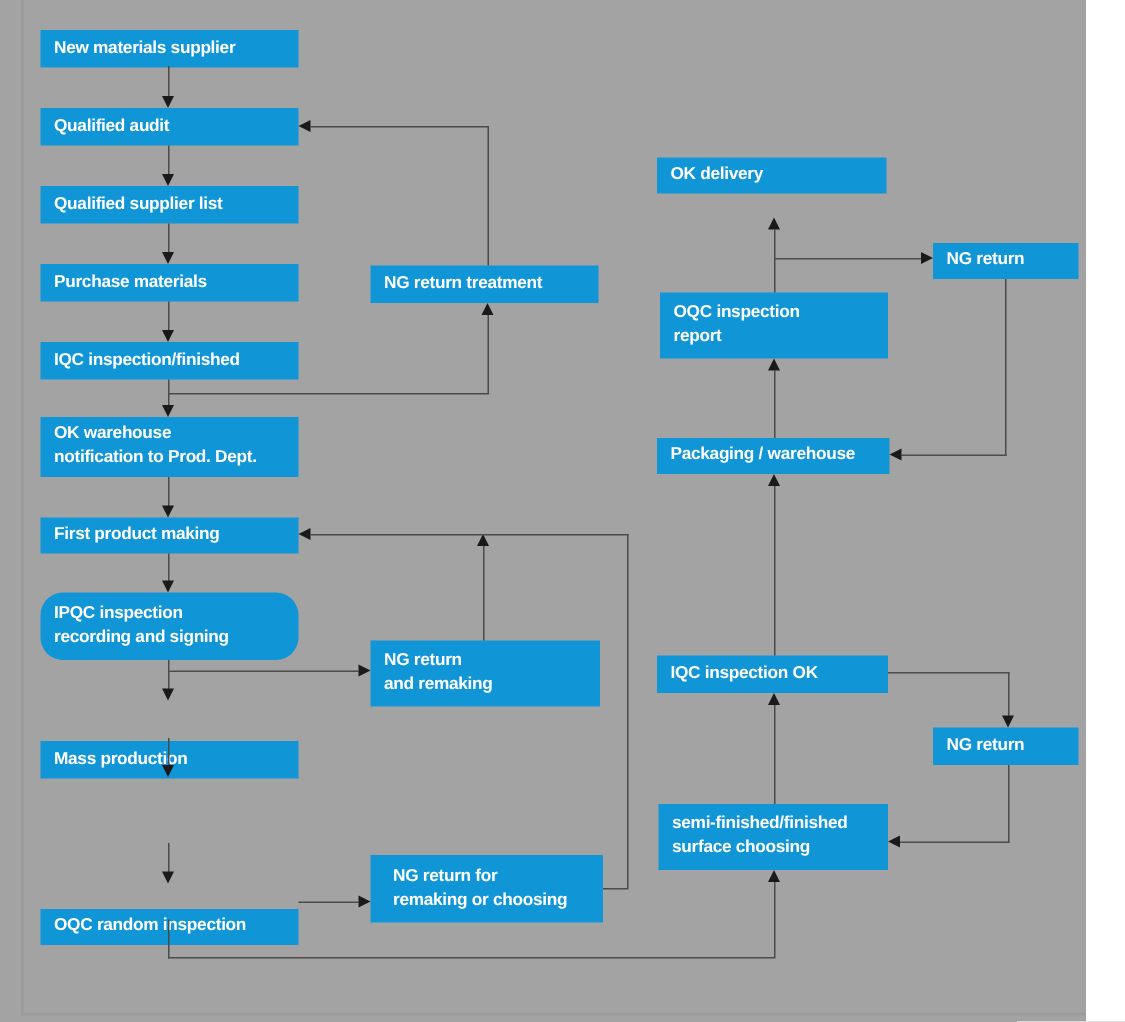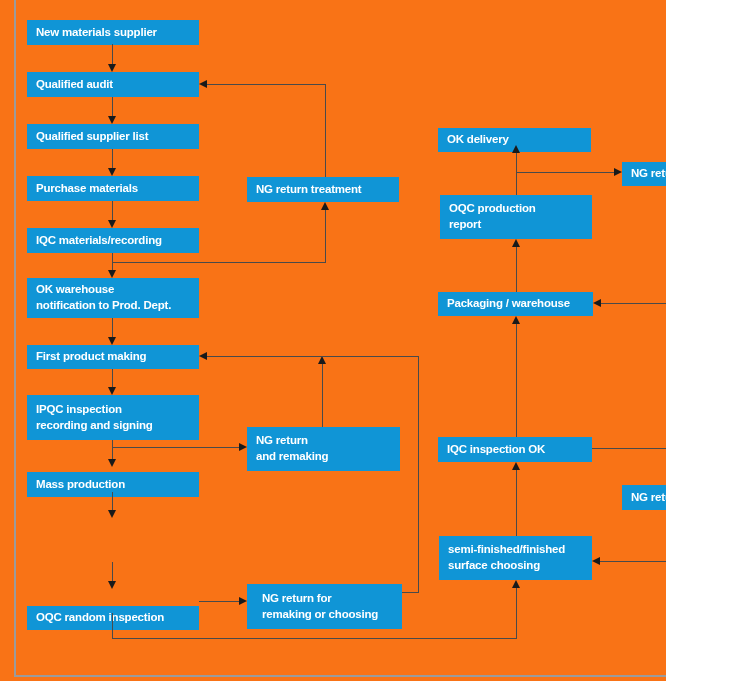--- a/index.html
+++ b/index.html
@@ -4,21 +4,21 @@
 <style>
   :root{
     --node-fill:#1095d6;
     --node-text:#ffffff;
     --line:#4a4a4a;
     --arrow:#1a1a1a;
     --frame:#9b9b9b;
   }
   html,body{margin:0;padding:0;background:#ffffff;}
   #canvas{
-    position:relative;width:666px;height:681px;background:#f97316;
+    position:relative;width:724px;height:681px;background:#a3a3a3;
     font-family:"Liberation Sans","DejaVu Sans",sans-serif;overflow:hidden;
   }
   .node{
     position:absolute;box-sizing:border-box;
     background:var(--node-fill);color:var(--node-text);
     font-weight:bold;font-size:11.5px;line-height:1.38;letter-spacing:-0.2px;
     display:flex;align-items:center;padding-left:9px;
     white-space:pre;
   }
   .v{position:absolute;width:1px;background:var(--line);}
@@ -37,37 +37,37 @@
 <div id="canvas">
 
   <div class="frame" style="left:14px;top:0;width:2px;height:677px;"></div>
   <div class="frame" style="left:747px;top:0;width:2px;height:677px;"></div>
   <div class="frame" style="left:14px;top:675px;width:735px;height:2px;"></div>
 
   <div class="node" style="left:27px;top:20px;width:172px;height:25px;">New materials supplier</div>
   <div class="node" style="left:27px;top:72px;width:172px;height:25px;">Qualified audit</div>
   <div class="node" style="left:27px;top:124px;width:172px;height:25px;">Qualified supplier list</div>
   <div class="node" style="left:27px;top:176px;width:172px;height:25px;">Purchase materials</div>
-  <div class="node" style="left:27px;top:228px;width:172px;height:25px;">IQC materials/recording</div>
+  <div class="node" style="left:27px;top:228px;width:172px;height:25px;">IQC inspection/finished</div>
   <div class="node" style="left:27px;top:278px;width:172px;height:40px;">OK warehouse
 notification to Prod. Dept.</div>
   <div class="node" style="left:27px;top:345px;width:172px;height:24px;">First product making</div>
-  <div class="node" style="left:27px;top:395px;width:172px;height:45px;">IPQC inspection
+  <div class="node" style="left:27px;top:395px;width:172px;height:45px;border-radius:15px;">IPQC inspection
 recording and signing</div>
-  <div class="node" style="left:27px;top:472px;width:172px;height:25px;">Mass production</div>
+  <div class="node" style="left:27px;top:494px;width:172px;height:25px;">Mass production</div>
   <div class="node" style="left:27px;top:606px;width:172px;height:24px;">OQC random inspection</div>
 
   <div class="node" style="left:247px;top:177px;width:152px;height:25px;">NG return treatment</div>
   <div class="node" style="left:247px;top:427px;width:153px;height:44px;">NG return
 and remaking</div>
-  <div class="node" style="left:247px;top:584px;width:155px;height:45px;padding-left:15px;">NG return for
+  <div class="node" style="left:247px;top:570px;width:155px;height:45px;padding-left:15px;">NG return for
 remaking or choosing</div>
 
-  <div class="node" style="left:438px;top:128px;width:153px;height:24px;">OK delivery</div>
-  <div class="node" style="left:440px;top:195px;width:152px;height:44px;">OQC production
+  <div class="node" style="left:438px;top:105px;width:153px;height:24px;">OK delivery</div>
+  <div class="node" style="left:440px;top:195px;width:152px;height:44px;">OQC inspection
 report</div>
   <div class="node" style="left:438px;top:437px;width:154px;height:25px;">IQC inspection OK</div>
   <div class="node" style="left:438px;top:292px;width:155px;height:24px;">Packaging / warehouse</div>
   <div class="node" style="left:439px;top:536px;width:153px;height:44px;">semi-finished/finished
 surface choosing</div>
 
   <div class="node" style="left:622px;top:162px;width:97px;height:24px;">NG return</div>
   <div class="node" style="left:622px;top:485px;width:97px;height:25px;">NG return</div>
 
   <div class="edge">

